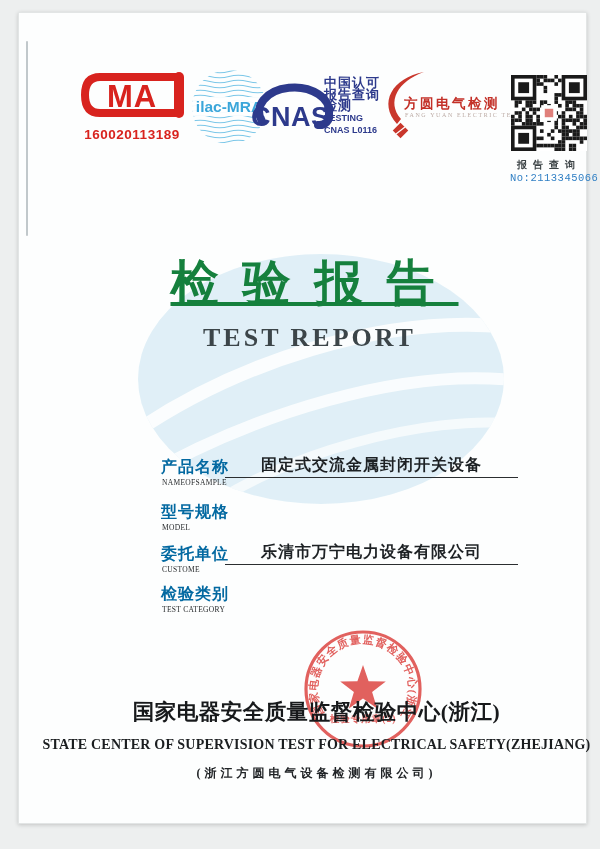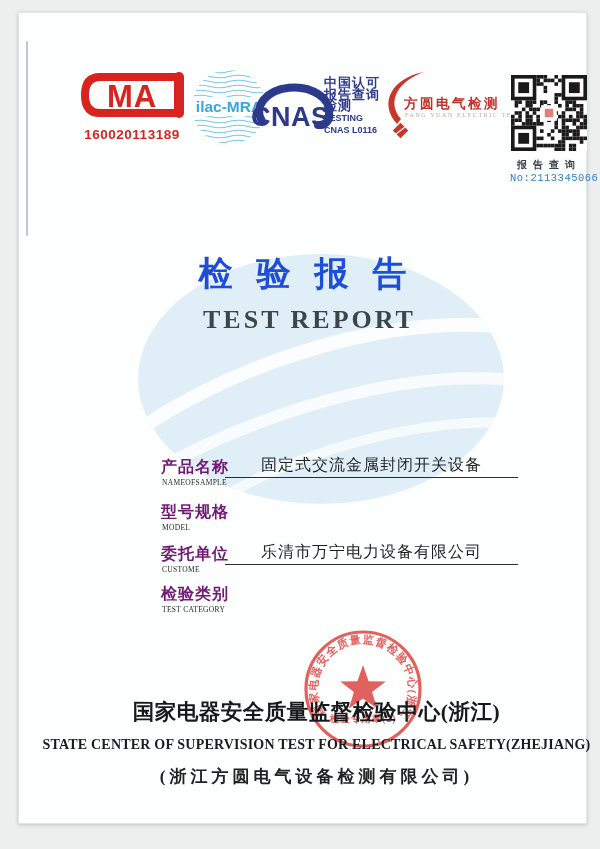--- a/index.html
+++ b/index.html
@@ -22,36 +22,36 @@
   .fy-svg{position:absolute;left:0;top:0;}
   .fy-cn{position:absolute;left:30px;top:26px;font-size:13.5px;font-weight:bold;color:#c33028;letter-spacing:2.5px;white-space:nowrap;}
   .fy-en{position:absolute;left:31px;top:43px;font-size:6px;color:#bcaba5;letter-spacing:1.6px;white-space:nowrap;}
   .qr{position:absolute;left:491px;top:62px;width:78px;text-align:center;}
   .qr-caption{margin-top:3px;font-size:10px;font-weight:bold;color:#3b4245;letter-spacing:6px;white-space:nowrap;}
   .qr-number{font-size:10.5px;color:#2f7fc4;letter-spacing:.5px;margin-top:0px;font-family:Liberation Mono, monospace;}
   
   .watermark{position:absolute;left:119px;top:241px;opacity:.62;pointer-events:none;}
   
   .title-block{position:absolute;left:0;top:238px;width:100%;text-align:center;z-index:2;}
-  .title-cn{font-size:34px;font-weight:bold;color:#1d4ed8;letter-spacing:24px;text-indent:24px;white-space:nowrap;}
+  .title-cn{font-size:48px;font-weight:bold;color:#15803d;letter-spacing:24px;text-indent:24px;white-space:nowrap;text-decoration:underline;}
   .title-en{margin-top:8px;font-size:26px;font-weight:bold;color:#3c4549;letter-spacing:3px;margin-left:14px;}
   
   .fields{position:absolute;left:142px;top:0;width:367px;z-index:2;}
   .field-row{position:absolute;left:0;width:367px;height:36px;}
-  .flabel{position:absolute;left:0;top:0;font-size:16px;font-weight:bold;color:#701a75;letter-spacing:1px;white-space:nowrap;}
+  .flabel{position:absolute;left:0;top:0;font-size:16px;font-weight:bold;color:#0369a1;letter-spacing:1px;white-space:nowrap;}
   .fline{position:absolute;left:64px;right:10px;top:-2px;height:22px;border-bottom:1.6px solid #2b2e30;text-align:center;}
-  .fvalue{font-size:16px;font-weight:normal;color:#1d2124;letter-spacing:1px;white-space:nowrap;}
+  .fvalue{font-size:16px;font-weight:bold;color:#1d2124;letter-spacing:1px;white-space:nowrap;}
   .fsub{position:absolute;left:1px;top:21px;font-size:7.5px;color:#26292b;letter-spacing:.3px;white-space:nowrap;}
   
   .stamp{position:absolute;left:274px;top:606px;z-index:1;opacity:.85;}
   
   .footer{position:absolute;left:14px;top:684px;width:100%;text-align:center;z-index:2;}
   .footer-cn{font-size:21.5px;font-weight:bold;color:#17191b;letter-spacing:.5px;white-space:nowrap;}
   .footer-en{margin-top:11px;font-size:14px;font-weight:bold;color:#1b1e20;letter-spacing:.2px;white-space:nowrap;}
-  .footer-co{margin-top:12px;font-size:17px;font-weight:bold;color:#202326;letter-spacing:4px;white-space:nowrap;}
+  .footer-co{margin-top:12px;font-size:12px;font-weight:bold;color:#202326;letter-spacing:4px;white-space:nowrap;}
 </style>
 </head>
 <body>
 
 <div class="canvas">
   <div class="page">
 
     <div class="scanline"></div>
 
     <svg class="watermark" width="366" height="250" viewBox="0 0 366 250">

